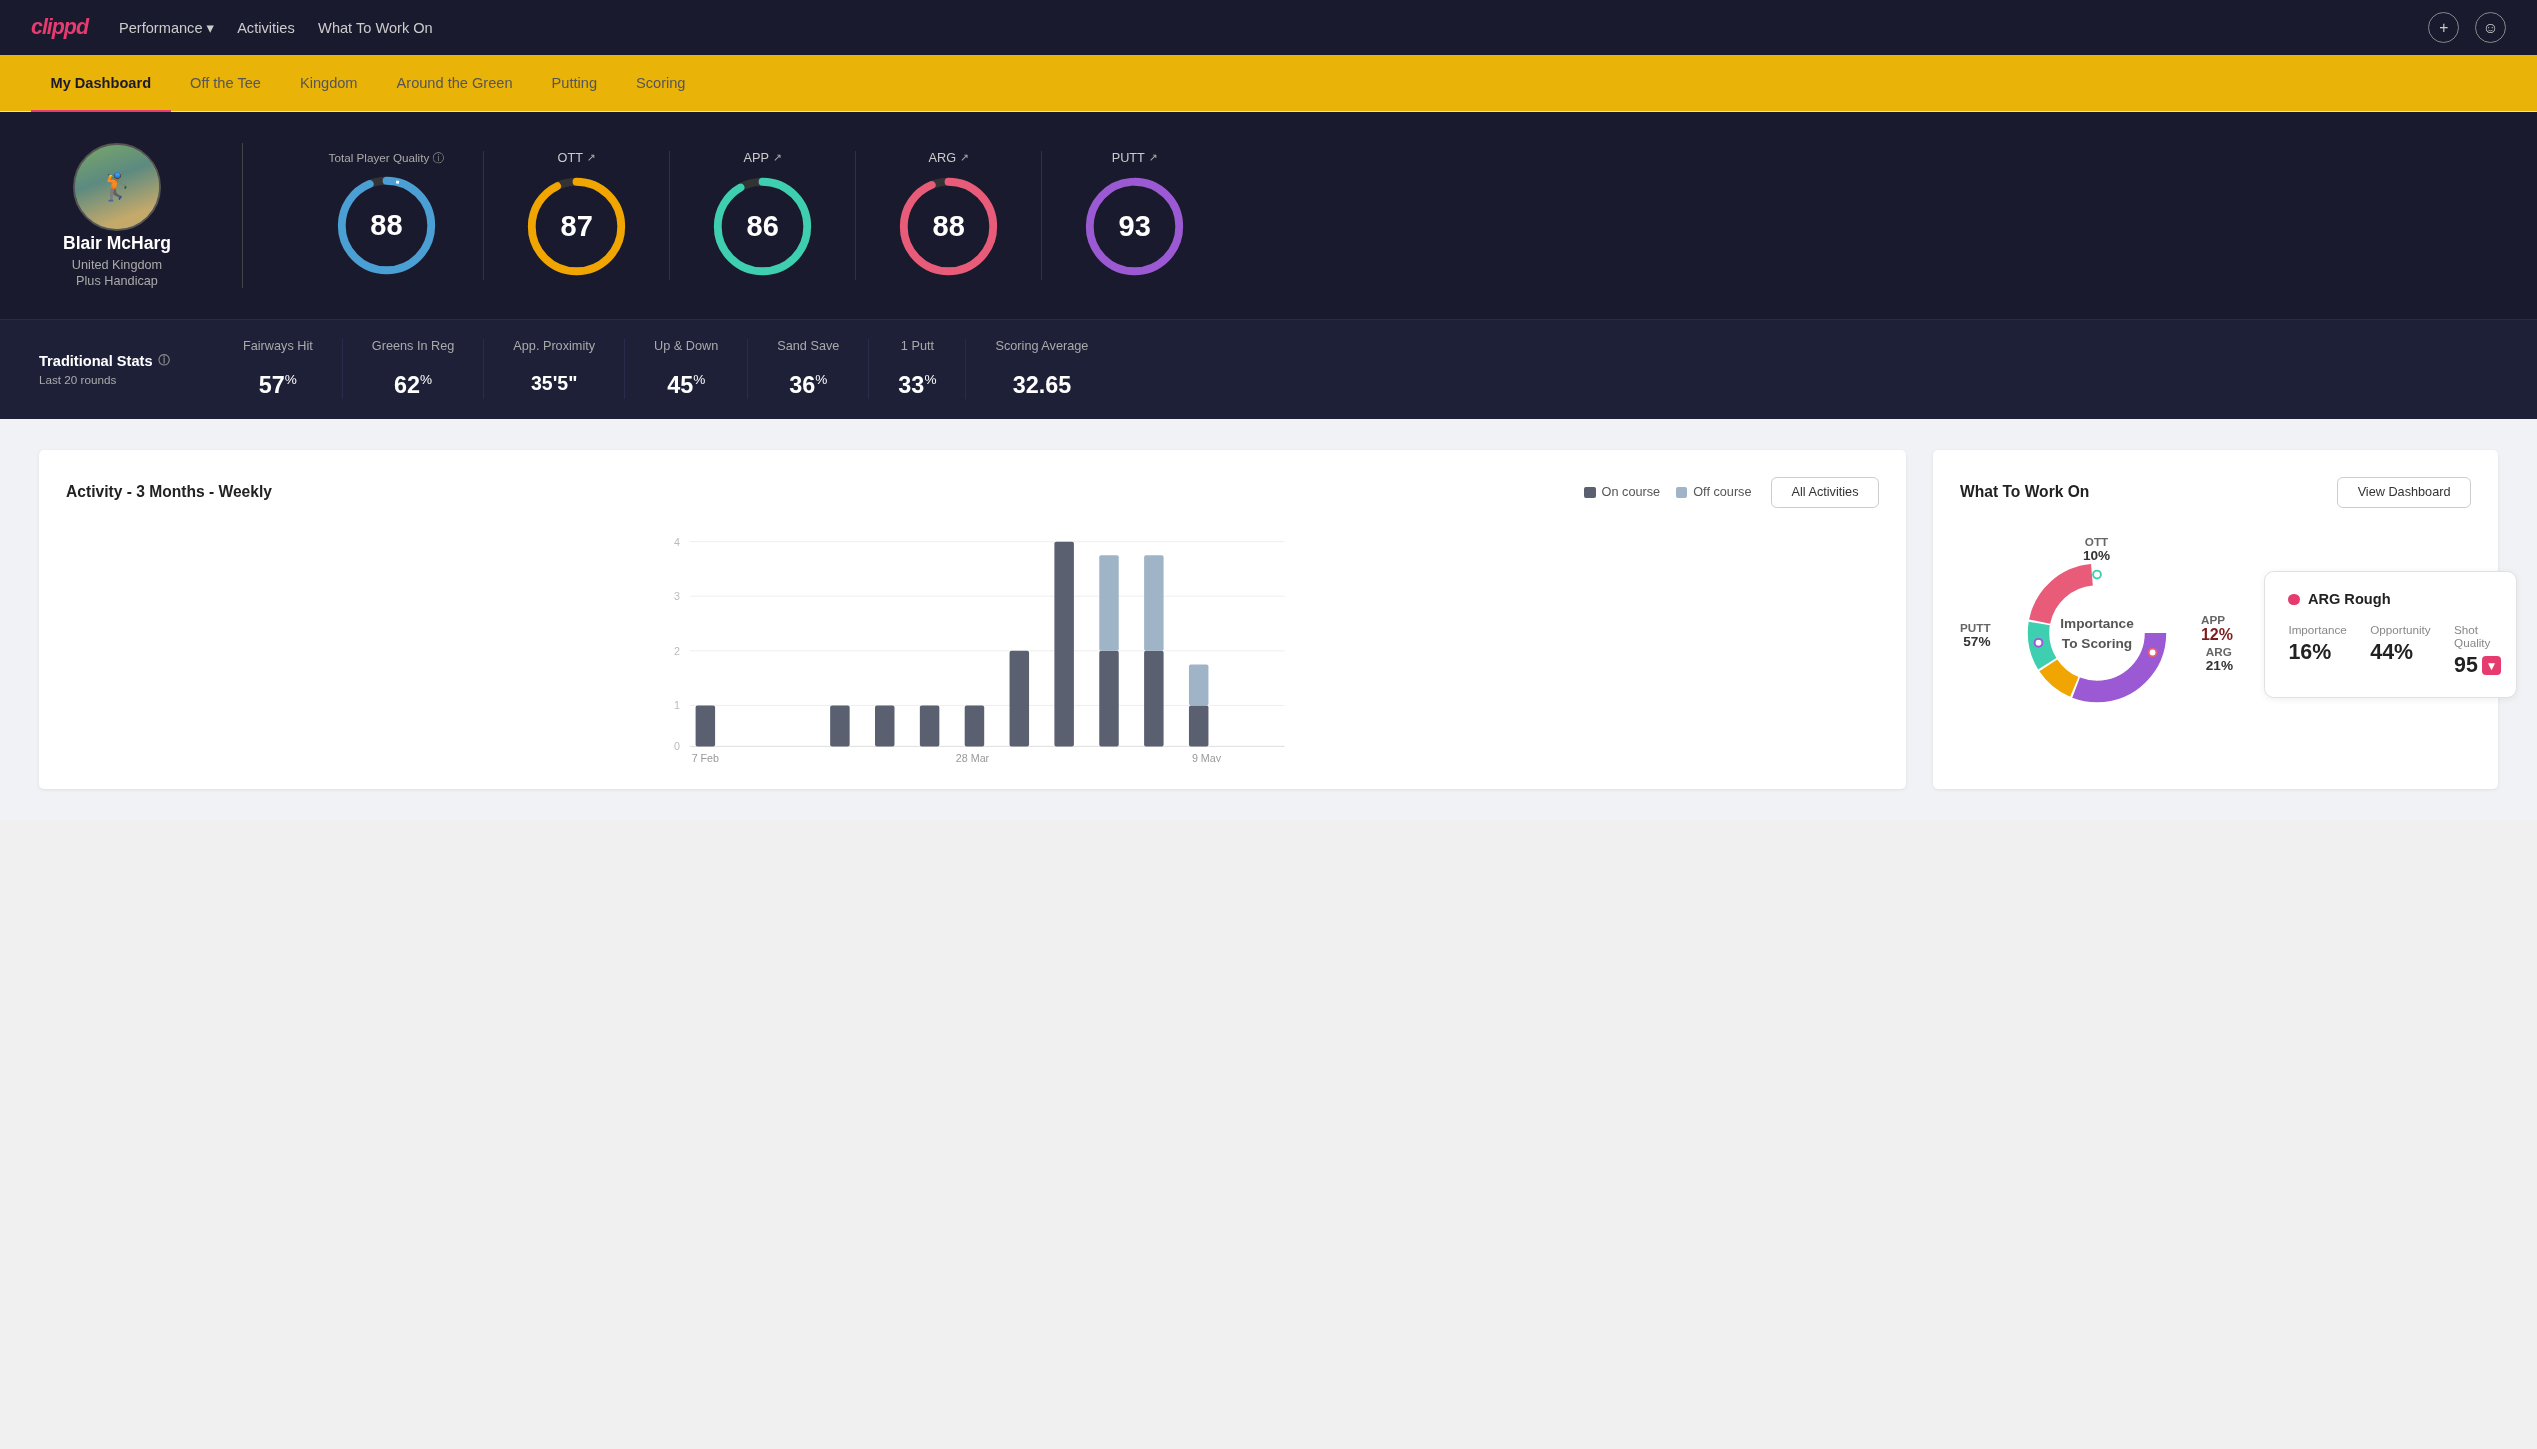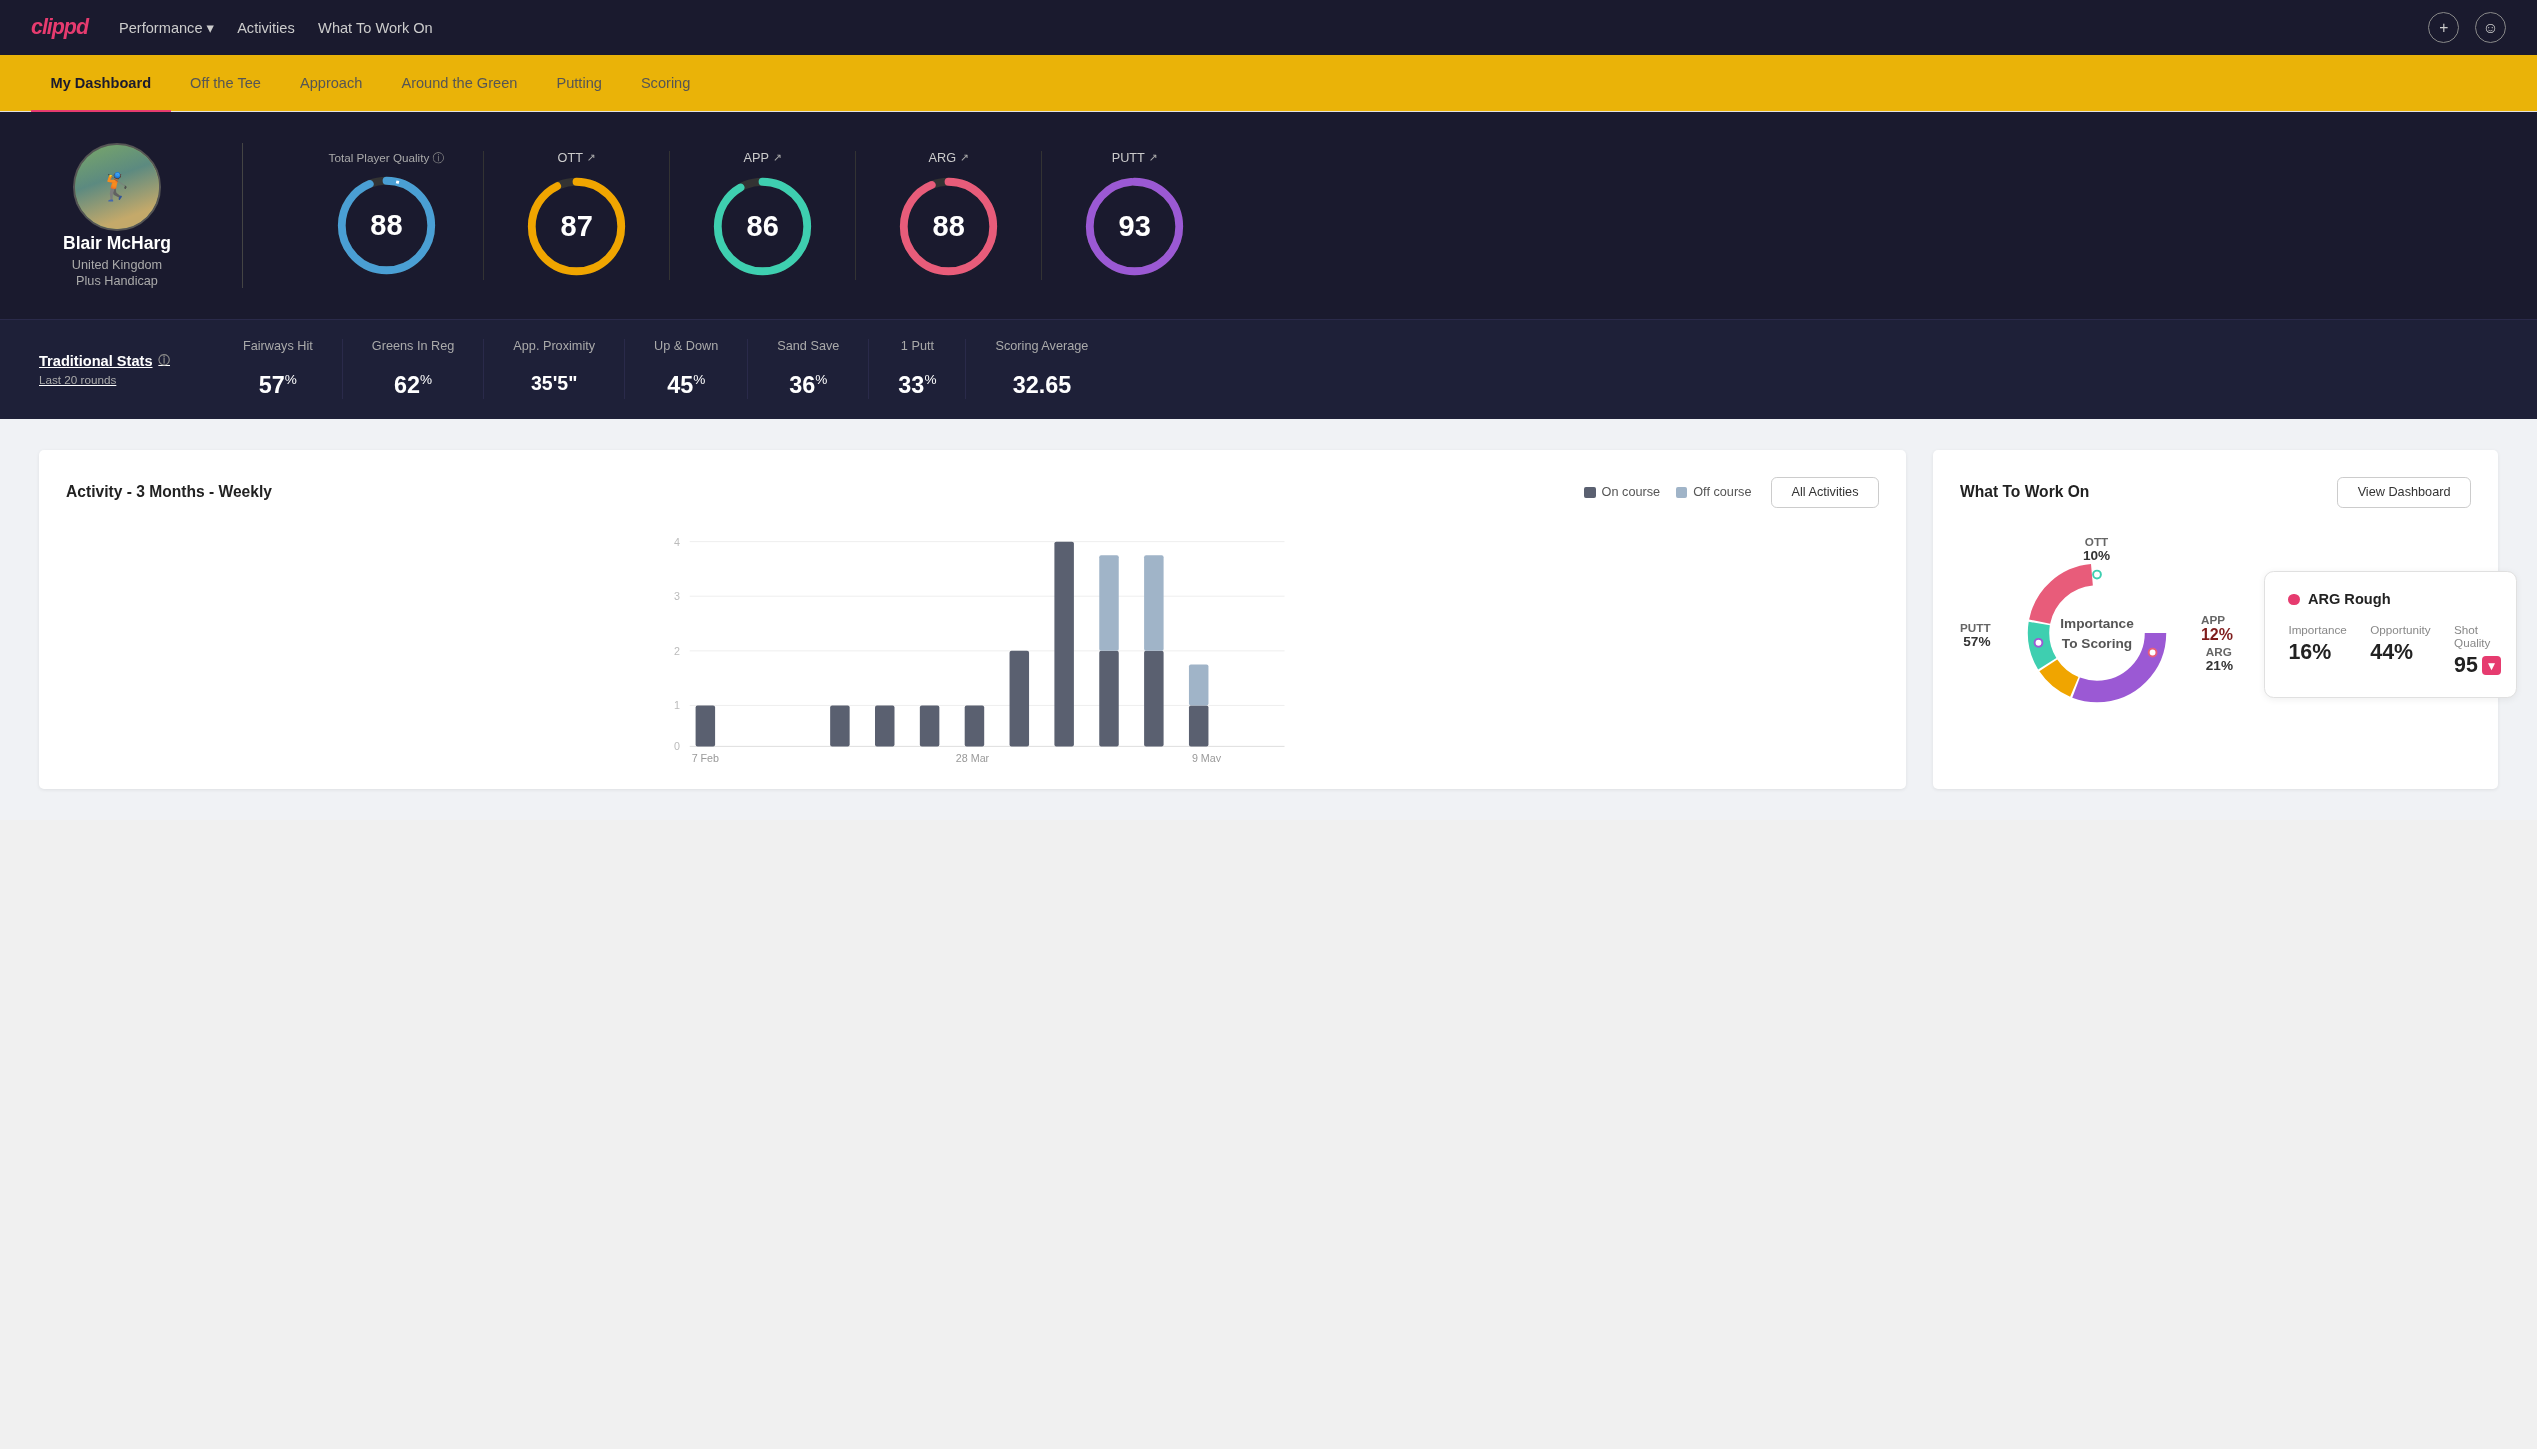--- a/index.html
+++ b/index.html
@@ -79,21 +79,21 @@
 
     
     .stats-bar {
       background: #1e2038;
       padding: 19.5px 39px;
       display: flex;
       align-items: center;
       gap: 0;
       border-top: 1px solid #2a2a4a;
     }
-    .stat-label-group { min-width: 175px; text-decoration: underline; }
+    .stat-label-group { min-width: 175px; }
     .stat-section-title { font-size: 14.6px; font-weight: 700; color: #fff; display: flex; align-items: center; gap: 5.8px; }
     .stat-last { font-size: 11.7px; color: #aaa; margin-top: 3.9px; }
     .stats-items { display: flex; gap: 0; flex: 1; }
     .stat-item { display: flex; flex-direction: column; align-items: center; padding: 0 29px; border-right: 1px solid #2a2a4a; gap: 13px; }
     .stat-item:last-child { border-right: none; }
     .stat-name { font-size: 12.7px; color: #aaa; margin-bottom: 5.8px; }
     .stat-value { font-size: 23.4px; font-weight: 700; color: #fff; }
     .stat-value sup { font-size: 13.6px; font-weight: 400; }
 
     
@@ -173,21 +173,21 @@
   </div>
   <div class="nav-icons">
     <button class="nav-icon-btn">+</button>
     <button class="nav-icon-btn">☺</button>
   </div>
 </nav>
 
 <div class="tab-bar">
   <div class="tab active">My Dashboard</div>
   <div class="tab">Off the Tee</div>
-  <div class="tab">Approach</div>
+  <div class="tab">Kingdom</div>
   <div class="tab">Around the Green</div>
   <div class="tab">Putting</div>
   <div class="tab">Scoring</div>
 </div>
 
 <div class="hero">
   <div class="hero-inner">
 
     <div class="player-info">
       <div class="player-avatar">

